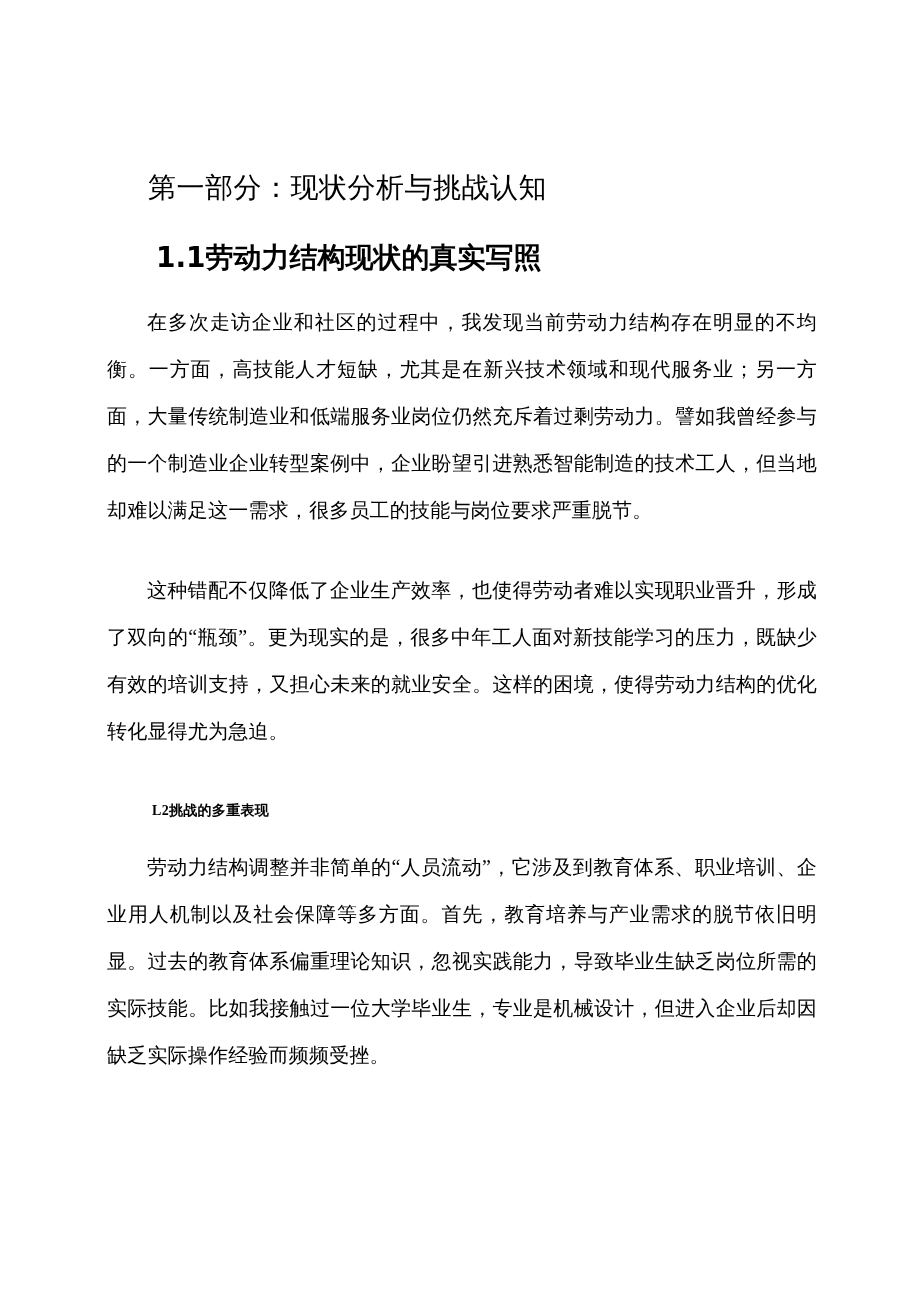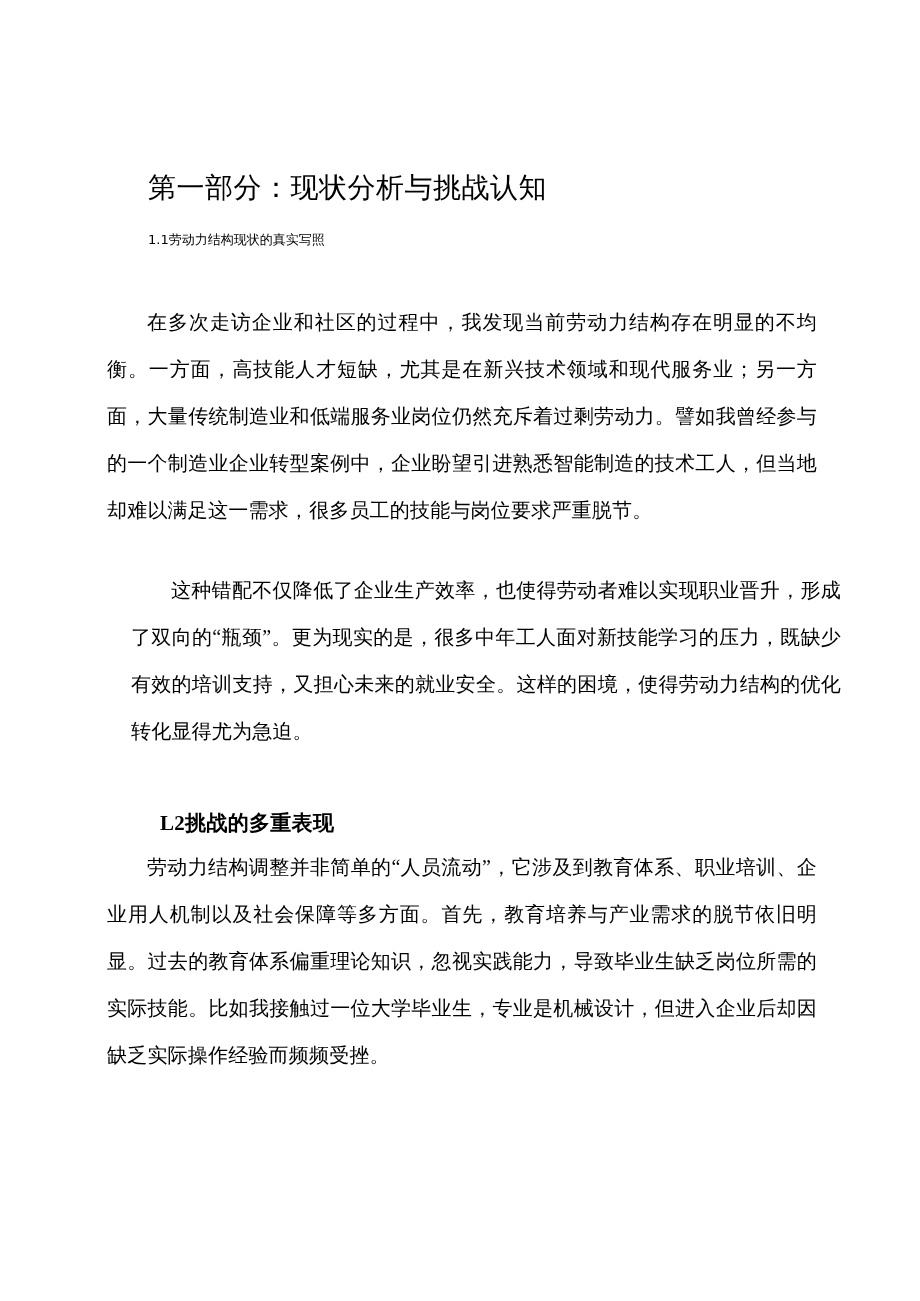--- a/index.html
+++ b/index.html
@@ -46,39 +46,39 @@
     padding: 0;
     position: absolute;
     top: 170px;
     left: 41px;
     white-space: nowrap;
   }
 
   
   .sub-heading-sans {
     font-family: "DejaVu Sans", "Liberation Sans", sans-serif;
-    font-size: 13px;
-    font-weight: 400;
+    font-size: 28px;
+    font-weight: 700;
     line-height: 1.3;
     color: #000;
-    margin: 0;
+    margin: 8px;
     position: absolute;
     top: 232px;
     left: 41px;
     white-space: nowrap;
   }
 
   
   .sub-heading-serif {
     font-family: "Liberation Serif", "DejaVu Serif", serif;
-    font-size: 21px;
+    font-size: 14px;
     font-weight: 700;
     line-height: 1.3;
     color: #000;
-    margin: 12px;
+    margin: 4px;
     position: absolute;
     top: 798px;
     left: 41px;
     white-space: nowrap;
     letter-spacing: 0.3px;
   }
 
   
   .para {
     position: absolute;
@@ -89,21 +89,21 @@
     line-height: 47px;
     text-align: justify;
     text-justify: inter-ideograph;
     text-indent: 2em;
     color: #000;
     margin: 0;
     letter-spacing: 0.2px;
   }
 
   .para-1 { top: 299px; }
-  .para-2 { top: 567px; margin-left: 24px; }
+  .para-2 { top: 567px; }
   .para-3 { top: 844px; }
 </style>
 </head>
 <body style="background: rgb(255, 255, 255); color: rgb(0, 0, 0);">
 
 <div class="page">
   <div class="content">
 
     <h1 class="doc-title">第一部分：现状分析与挑战认知</h1>
 

